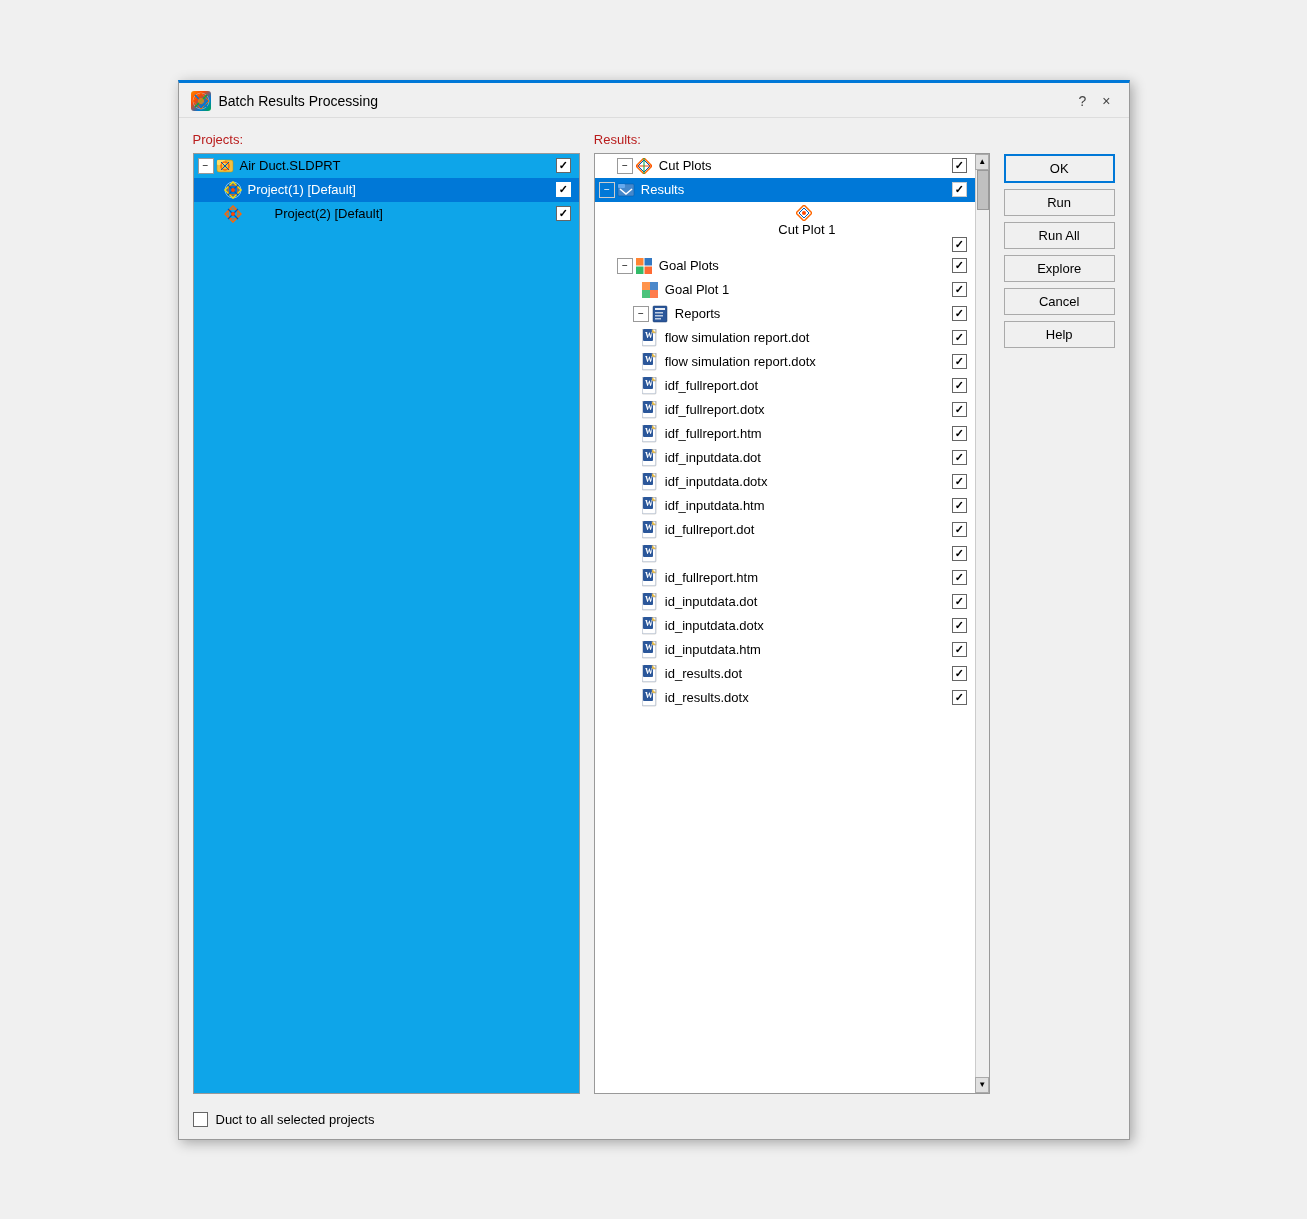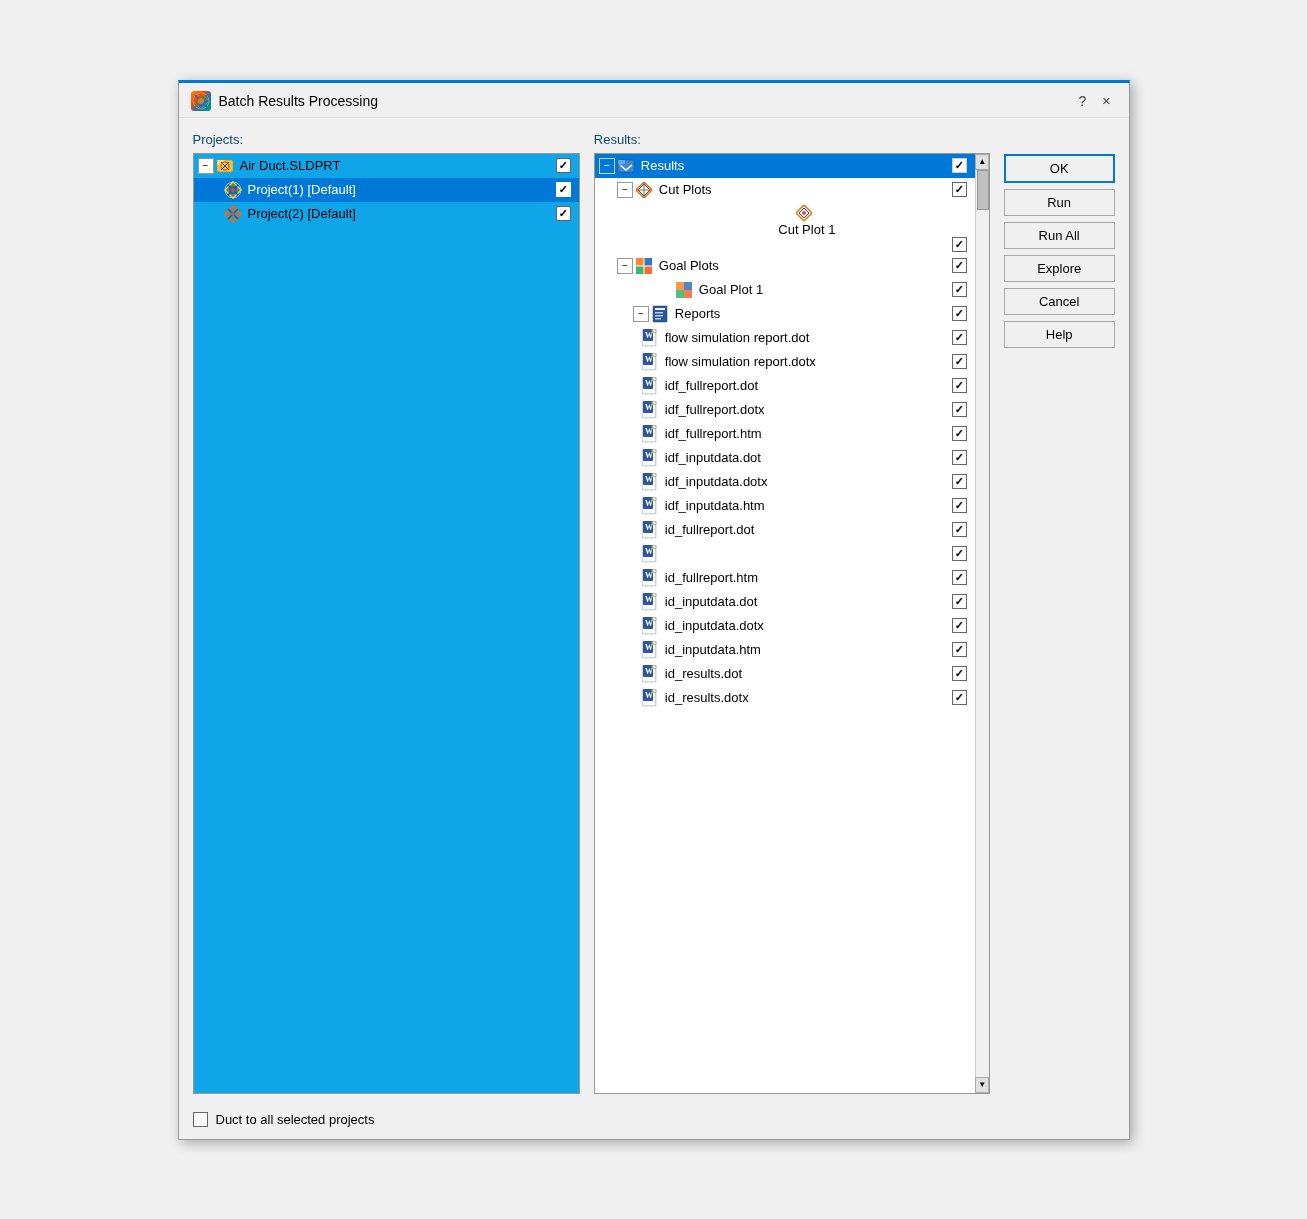--- a/index.html
+++ b/index.html
@@ -67,21 +67,21 @@
       display: flex;
       flex: 1;
       padding: 14px 14px 10px 14px;
       gap: 14px;
     }
 
     .panel-label {
       font-size: 13px;
       font-weight: 400;
       margin-bottom: 6px;
-      color: #0c4a6e;
+      color: #b91c1c;
     }
 
     .projects-panel {
       width: 420px;
       display: flex;
       flex-direction: column;
     }
     .results-panel {
       flex: 1;
       display: flex;
@@ -305,66 +305,66 @@
               <path d="M9 1 L17 9 L9 17 L1 9 Z" fill="none" stroke="#ffdd00" stroke-width="1.5"></path>
               <circle cx="9" cy="9" r="5" fill="none" stroke="#ff6600" stroke-width="1"></circle>
               <path d="M4 4 L14 14 M14 4 L4 14" stroke="#0056b3" stroke-width="1.2"></path>
               <circle cx="9" cy="9" r="2" fill="#ff4500"></circle>
             </svg>
           </div>
           <span class="tree-label">Project(1) [Default]</span>
           <div class="checkbox checked" style="border-color:#fff;"></div>
         </div>
 
-        <div class="tree-item" style="padding-left: 30px;">
+        <div class="tree-item" style="padding-left: 30px; gap: 27px;">
           <div class="node-icon">
             <svg width="18" height="18" viewBox="0 0 18 18">
               <path d="M9 1 L17 9 L9 17 L1 9 Z" fill="none" stroke="#ff6600" stroke-width="1.5"></path>
               <circle cx="9" cy="9" r="5" fill="none" stroke="#ff6600" stroke-width="1"></circle>
               <path d="M4 4 L14 14 M14 4 L4 14" stroke="#0056b3" stroke-width="1.2"></path>
               <circle cx="9" cy="9" r="2" fill="#ff4500"></circle>
             </svg>
           </div>
           <span class="tree-label">Project(2) [Default]</span>
           <div class="checkbox checked"></div>
         </div>
 
       </div>
     </div>
 
     <div class="results-panel">
       <div class="panel-label">Results:</div>
       <div class="results-tree-wrapper">
         <div class="results-tree-inner">
-
-          <div class="tree-item selected" style="padding-left:4px; min-width: 380px;">
-            <div class="expand-btn expanded" style="background:#0078d7; border-color:#ccc;"></div>
-            <div class="node-icon">
-              <svg width="18" height="18" viewBox="0 0 18 18">
-                <rect x="1" y="3" width="16" height="12" rx="1" fill="#4488cc" stroke="#0056a0" stroke-width="0.5"></rect>
-                <rect x="1" y="3" width="7" height="4" rx="1" fill="#66aaee"></rect>
-                <path d="M3 8 L9 13 L15 8" fill="none" stroke="#fff" stroke-width="1.5"></path>
-              </svg>
-            </div>
-            <span class="tree-label">Results</span>
-            <div class="checkbox checked" style="border-color:#ccc;"></div>
-          </div>
 
           <div class="tree-item" style="padding-left:22px;">
             <div class="expand-btn expanded"></div>
             <div class="node-icon">
               <svg width="16" height="16" viewBox="0 0 16 16">
                 <polygon points="8,0 16,8 8,16 0,8" fill="none" stroke="#ff6600" stroke-width="1.5"></polygon>
                 <polygon points="8,2 14,8 8,14 2,8" fill="none" stroke="#0056b3" stroke-width="1"></polygon>
                 <line x1="0" y1="8" x2="16" y2="8" stroke="#ff4500" stroke-width="1"></line>
                 <line x1="8" y1="0" x2="8" y2="16" stroke="#00aa44" stroke-width="1"></line>
               </svg>
             </div>
             <span class="tree-label">Cut Plots</span>
             <div class="checkbox checked"></div>
+          </div>
+
+          <div class="tree-item selected" style="padding-left:4px; min-width: 380px;">
+            <div class="expand-btn expanded" style="background:#0078d7; border-color:#ccc;"></div>
+            <div class="node-icon">
+              <svg width="18" height="18" viewBox="0 0 18 18">
+                <rect x="1" y="3" width="16" height="12" rx="1" fill="#4488cc" stroke="#0056a0" stroke-width="0.5"></rect>
+                <rect x="1" y="3" width="7" height="4" rx="1" fill="#66aaee"></rect>
+                <path d="M3 8 L9 13 L15 8" fill="none" stroke="#fff" stroke-width="1.5"></path>
+              </svg>
+            </div>
+            <span class="tree-label">Results</span>
+            <div class="checkbox checked" style="border-color:#ccc;"></div>
           </div>
 
           <div class="tree-item" style="padding-left:46px;flex-direction:column;">
             <div class="node-icon">
               <svg width="16" height="16" viewBox="0 0 16 16">
                 <polygon points="8,0 16,8 8,16 0,8" fill="none" stroke="#ff6600" stroke-width="1.5"></polygon>
                 <polygon points="8,3 13,8 8,13 3,8" fill="none" stroke="#0056b3" stroke-width="1"></polygon>
                 <circle cx="8" cy="8" r="2" fill="#ff4500"></circle>
               </svg>
             </div>
@@ -381,21 +381,21 @@
                 <rect x="0" y="8" width="8" height="8" fill="#00aa44" opacity="0.8"></rect>
                 <rect x="8" y="8" width="8" height="8" fill="#ff4500" opacity="0.8"></rect>
                 <line x1="0" y1="8" x2="16" y2="8" stroke="#fff" stroke-width="1"></line>
                 <line x1="8" y1="0" x2="8" y2="16" stroke="#fff" stroke-width="1"></line>
               </svg>
             </div>
             <span class="tree-label">Goal Plots</span>
             <div class="checkbox checked"></div>
           </div>
 
-          <div class="tree-item" style="padding-left:46px;margin-left:34px;">
+          <div class="tree-item" style="padding-left:46px;">
             <div class="node-icon">
               <svg width="16" height="16" viewBox="0 0 16 16">
                 <rect x="0" y="0" width="8" height="8" fill="#ff6600" opacity="0.7"></rect>
                 <rect x="8" y="0" width="8" height="8" fill="#0056b3" opacity="0.7"></rect>
                 <rect x="0" y="8" width="8" height="8" fill="#00aa44" opacity="0.7"></rect>
                 <rect x="8" y="8" width="8" height="8" fill="#ff4500" opacity="0.7"></rect>
               </svg>
             </div>
             <span class="tree-label">Goal Plot 1</span>
             <div class="checkbox checked"></div>

